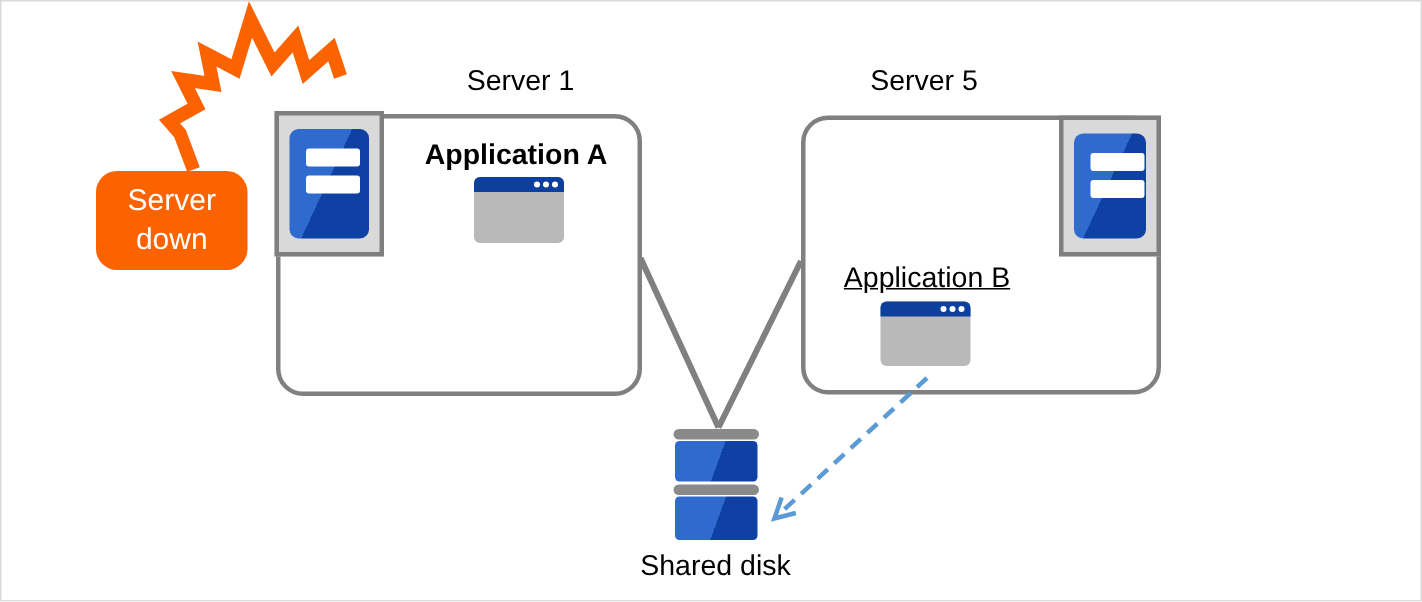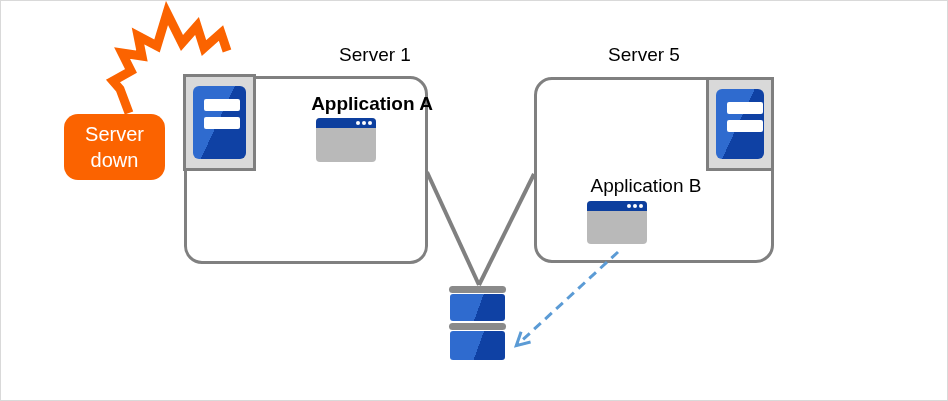--- a/index.html
+++ b/index.html
@@ -11,21 +11,20 @@
     border:1px solid var(--canvas_border,#d9d9d9);
     overflow:hidden;
   }
   .label{
     position:absolute;
     color:var(--text,#000);
     font-size:19px;
     text-align:center;
     white-space:nowrap;
     z-index:6;
-    margin-left:28px;
   }
   
   #server-down-badge{
     position:absolute;left:63px;top:113px;width:101px;height:66px;
     background:var(--orange,#fb6300);
     border-radius:14px;
     display:flex;align-items:center;justify-content:center;text-align:center;
     color:var(--badge_text,#fff);font-size:20px;line-height:1.3;
     z-index:6;padding:14px;box-sizing:border-box;
   }
@@ -96,21 +95,21 @@
   
   #connector-layer{position:absolute;left:0;top:0;z-index:5;pointer-events:none;}
   .gray-line{stroke:var(--line_gray,#808080);stroke-width:4;fill:none;}
   .bolt{stroke:var(--orange,#fb6300);stroke-width:9;fill:none;stroke-linejoin:miter;stroke-miterlimit:12;}
   .dashed-arrow{stroke:var(--arrow_blue,#5b9bd5);stroke-width:3;fill:none;stroke-dasharray:9 6;}
   .arrow-head{stroke:var(--arrow_blue,#5b9bd5);fill:none;}
   
   #server1-title{left:286px;top:43px;width:120px;}
   #server2-title{left:555px;top:43px;width:120px;}
   #app-a-label{left:273px;top:92px;width:140px;font-weight:bold;}
-  #app-b-label{left:547px;top:174px;width:140px;}
+  #app-b-label{left:547px;top:174px;width:140px;text-decoration:underline;}
   #shared-disk-label{left:406px;top:366px;width:140px;}
 </style>
 </head>
 <body>
 
 <div id="canvas">
 
   <svg id="connector-layer" width="948" height="401" viewBox="0 0 948 401" xmlns="http://www.w3.org/2000/svg">
     <defs>
       <marker id="openArrow" markerWidth="20" markerHeight="20" refX="15" refY="9" orient="auto" markerUnits="userSpaceOnUse">
@@ -158,14 +157,15 @@
       <div class="dot"></div>
     </div>
   </div>
 
   <div id="shared-disk-icon">
     <div class="platter-bar pb1"></div>
     <div class="disk-body db1"></div>
     <div class="platter-bar pb2"></div>
     <div class="disk-body db2"></div>
   </div>
+  <div class="label" id="shared-disk-label">Shared disk</div>
 
 </div>
 
 </body></html>

